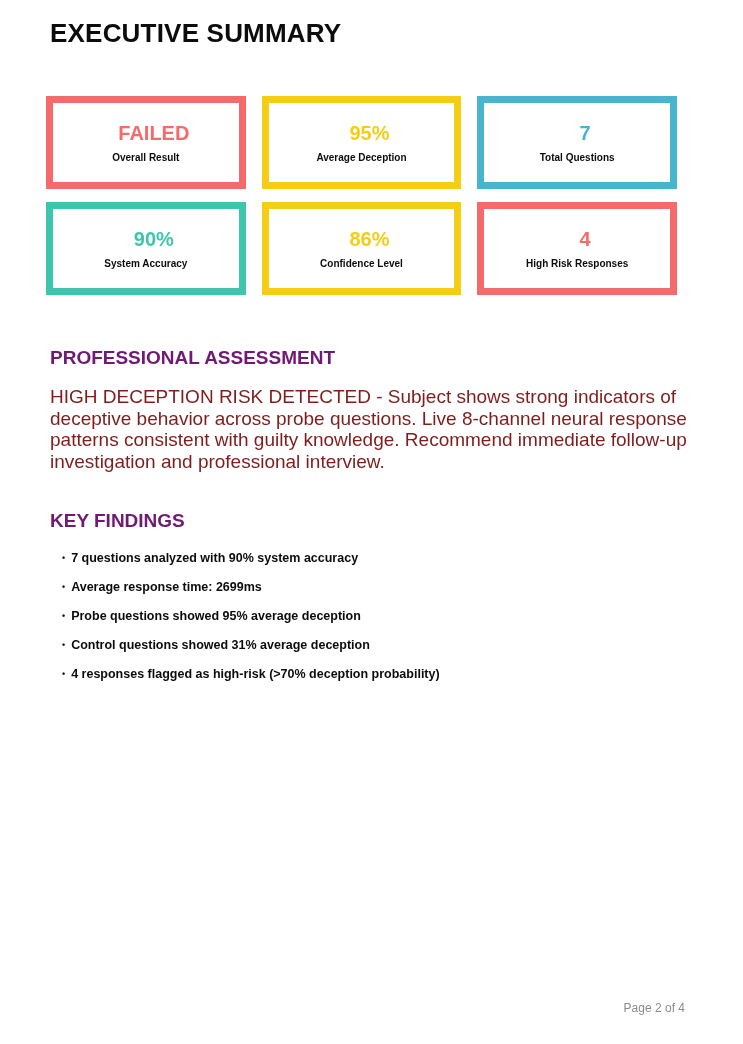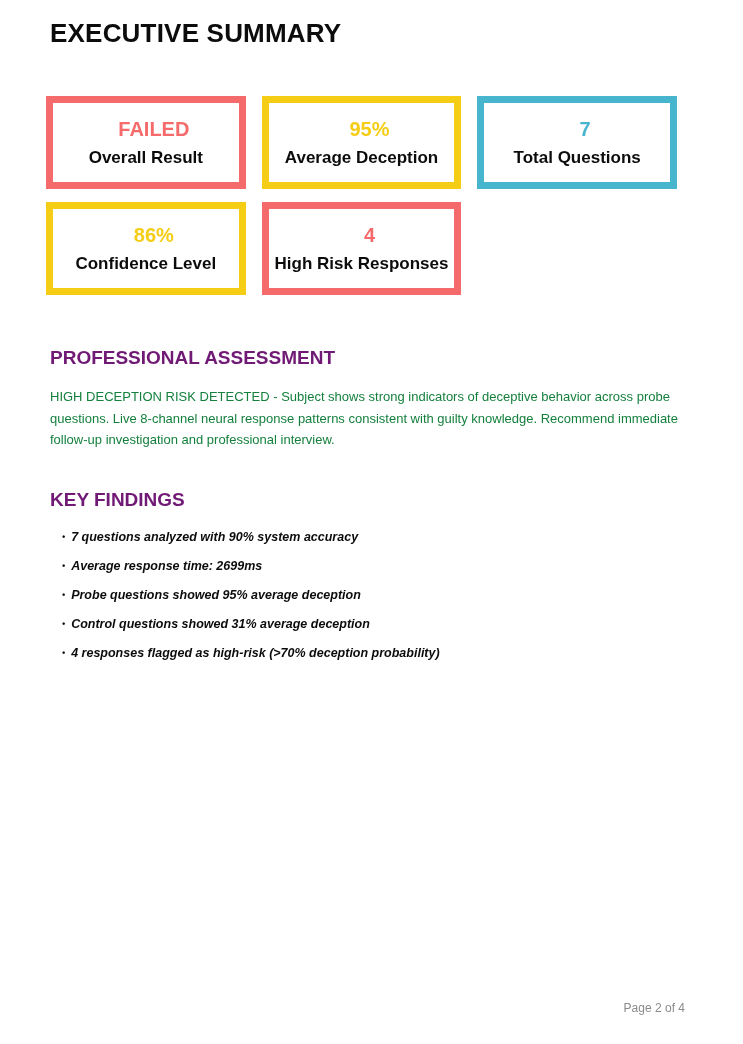--- a/index.html
+++ b/index.html
@@ -47,53 +47,52 @@
   }
   .stat-value {
     font-size: 20px;
     font-weight: 700;
     color: var(--c, #333333);
     line-height: 1;
     padding-left: 16px;
   }
   .stat-label {
     margin-top: 10px;
-    font-size: 17px;
+    font-size: 10px;
     font-weight: 700;
     color: #0c0c0c;
     line-height: 1;
   }
   .section-heading {
     font-size: 19px;
     font-weight: 700;
     color: #701a75;
     margin: 0;
   }
   .assessment-section { margin-top: 52px; }
   .assessment-body {
     margin-top: 17px;
-    font-size: 13px;
+    font-size: 19px;
     font-weight: 400;
-    color: #15803d;
+    color: #7f1d1d;
     line-height: 21.5px;
     width: 645px;
   }
   .findings-section { margin-top: 38px; }
   .findings-list {
     list-style: none;
     margin: 20px 0 0 0;
     padding: 0 0 0 12px;
   }
   .findings-list li {
     font-size: 12.5px;
     font-weight: 700;
     color: #0c0c0c;
     margin-bottom: 16px;
     line-height: 13px;
-    font-style: italic;
   }
   .bullet {
     display: inline-block;
     font-size: 9px;
     vertical-align: 1px;
     margin-right: 6px;
     color: #0c0c0c;
   }
   .page-footer {
     position: absolute;
@@ -116,20 +115,24 @@
       <div class="stat-label">Overall Result</div>
     </div>
     <div class="stat-card" style="--c: #F4CD14;">
       <div class="stat-value">95%</div>
       <div class="stat-label">Average Deception</div>
     </div>
     <div class="stat-card" style="--c: #48B5CE;">
       <div class="stat-value">7</div>
       <div class="stat-label">Total Questions</div>
     </div>
+    <div class="stat-card" style="--c: #3EC6AC;">
+      <div class="stat-value">90%</div>
+      <div class="stat-label">System Accuracy</div>
+    </div>
     <div class="stat-card" style="--c: #F4CD14;">
       <div class="stat-value">86%</div>
       <div class="stat-label">Confidence Level</div>
     </div>
     <div class="stat-card" style="--c: #F56B6B;">
       <div class="stat-value">4</div>
       <div class="stat-label">High Risk Responses</div>
     </div>
   </div>
 

